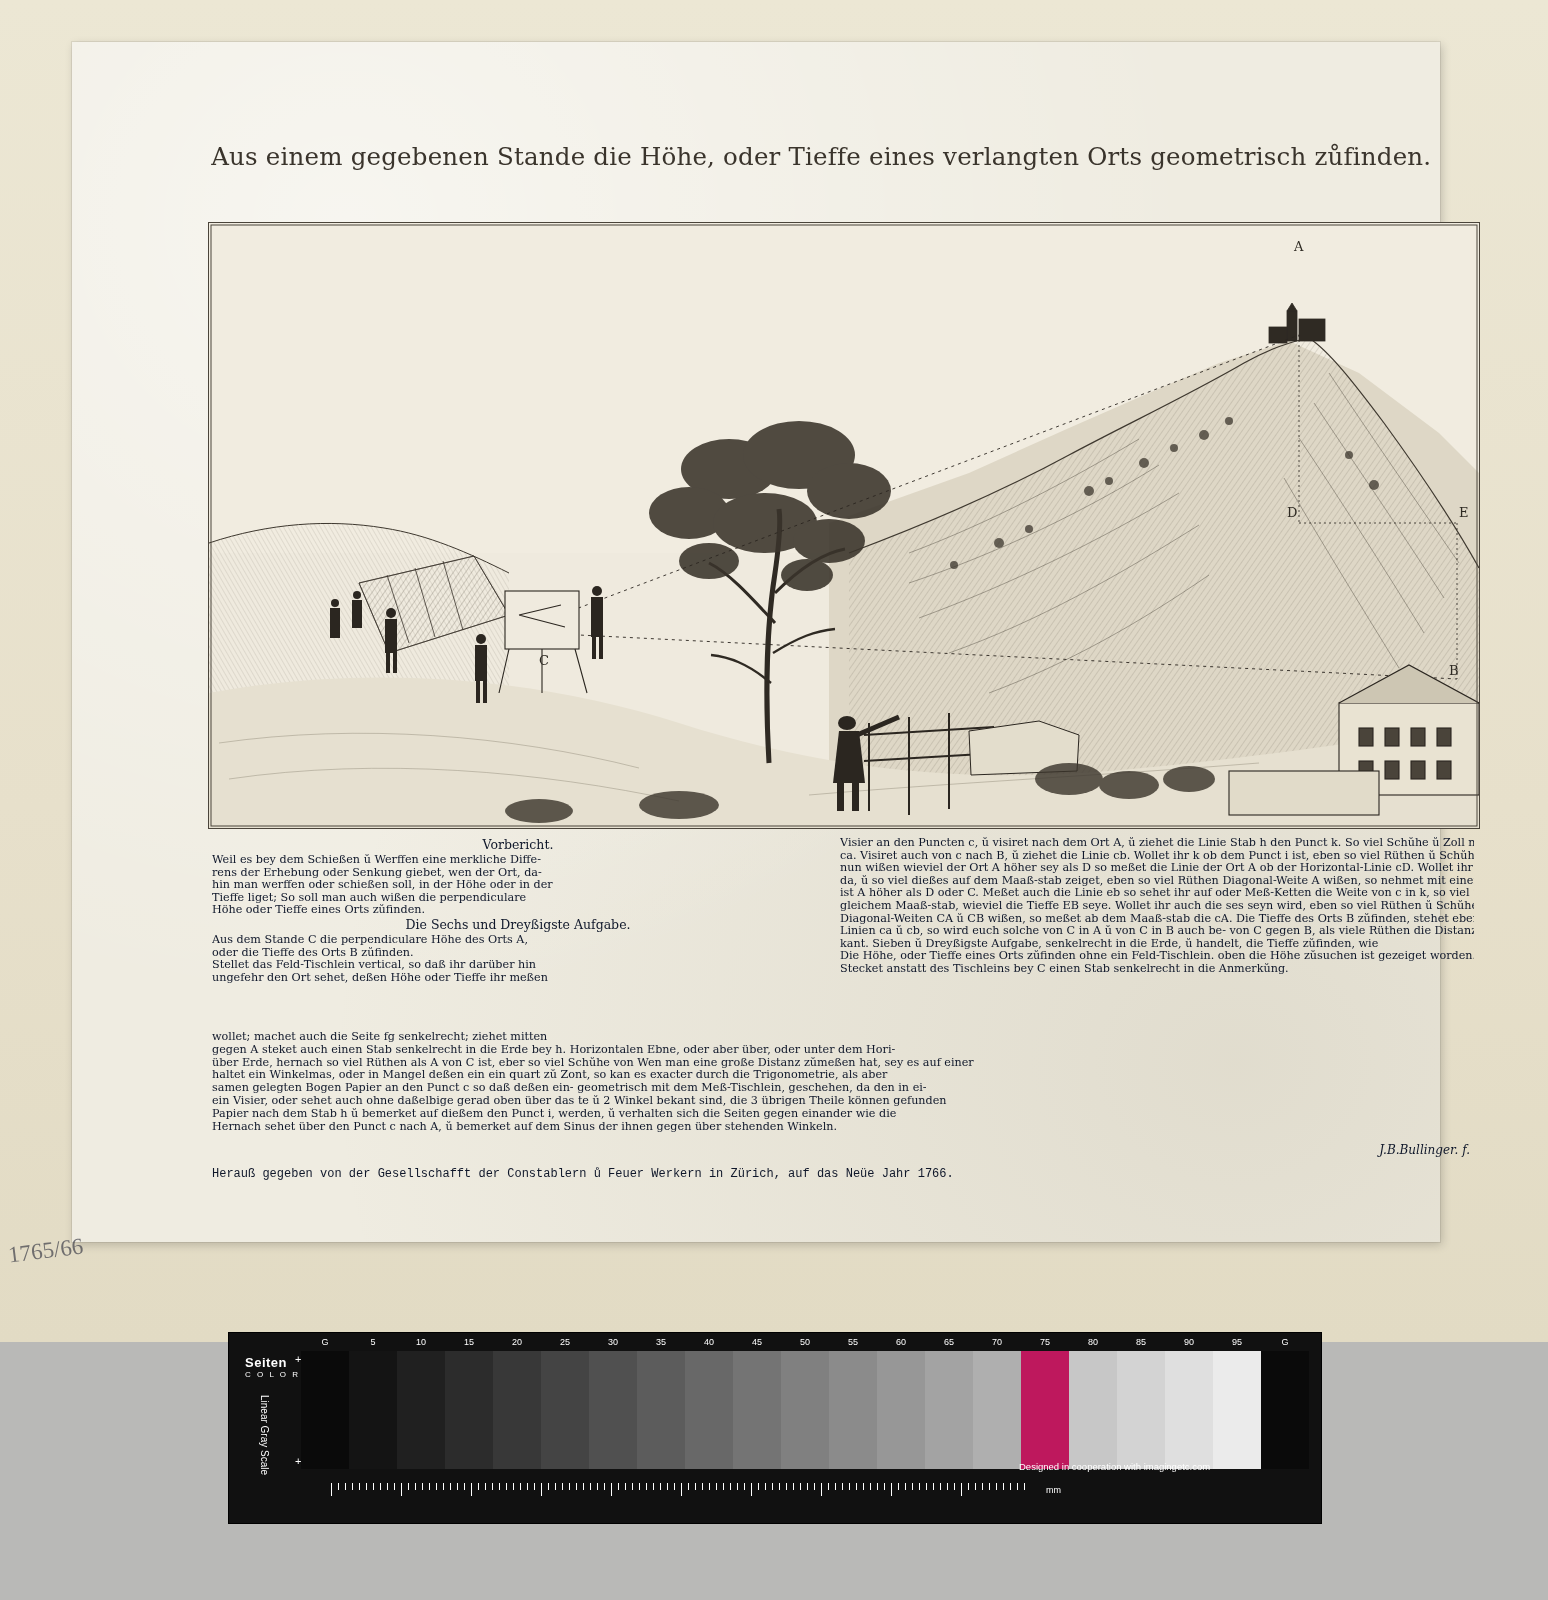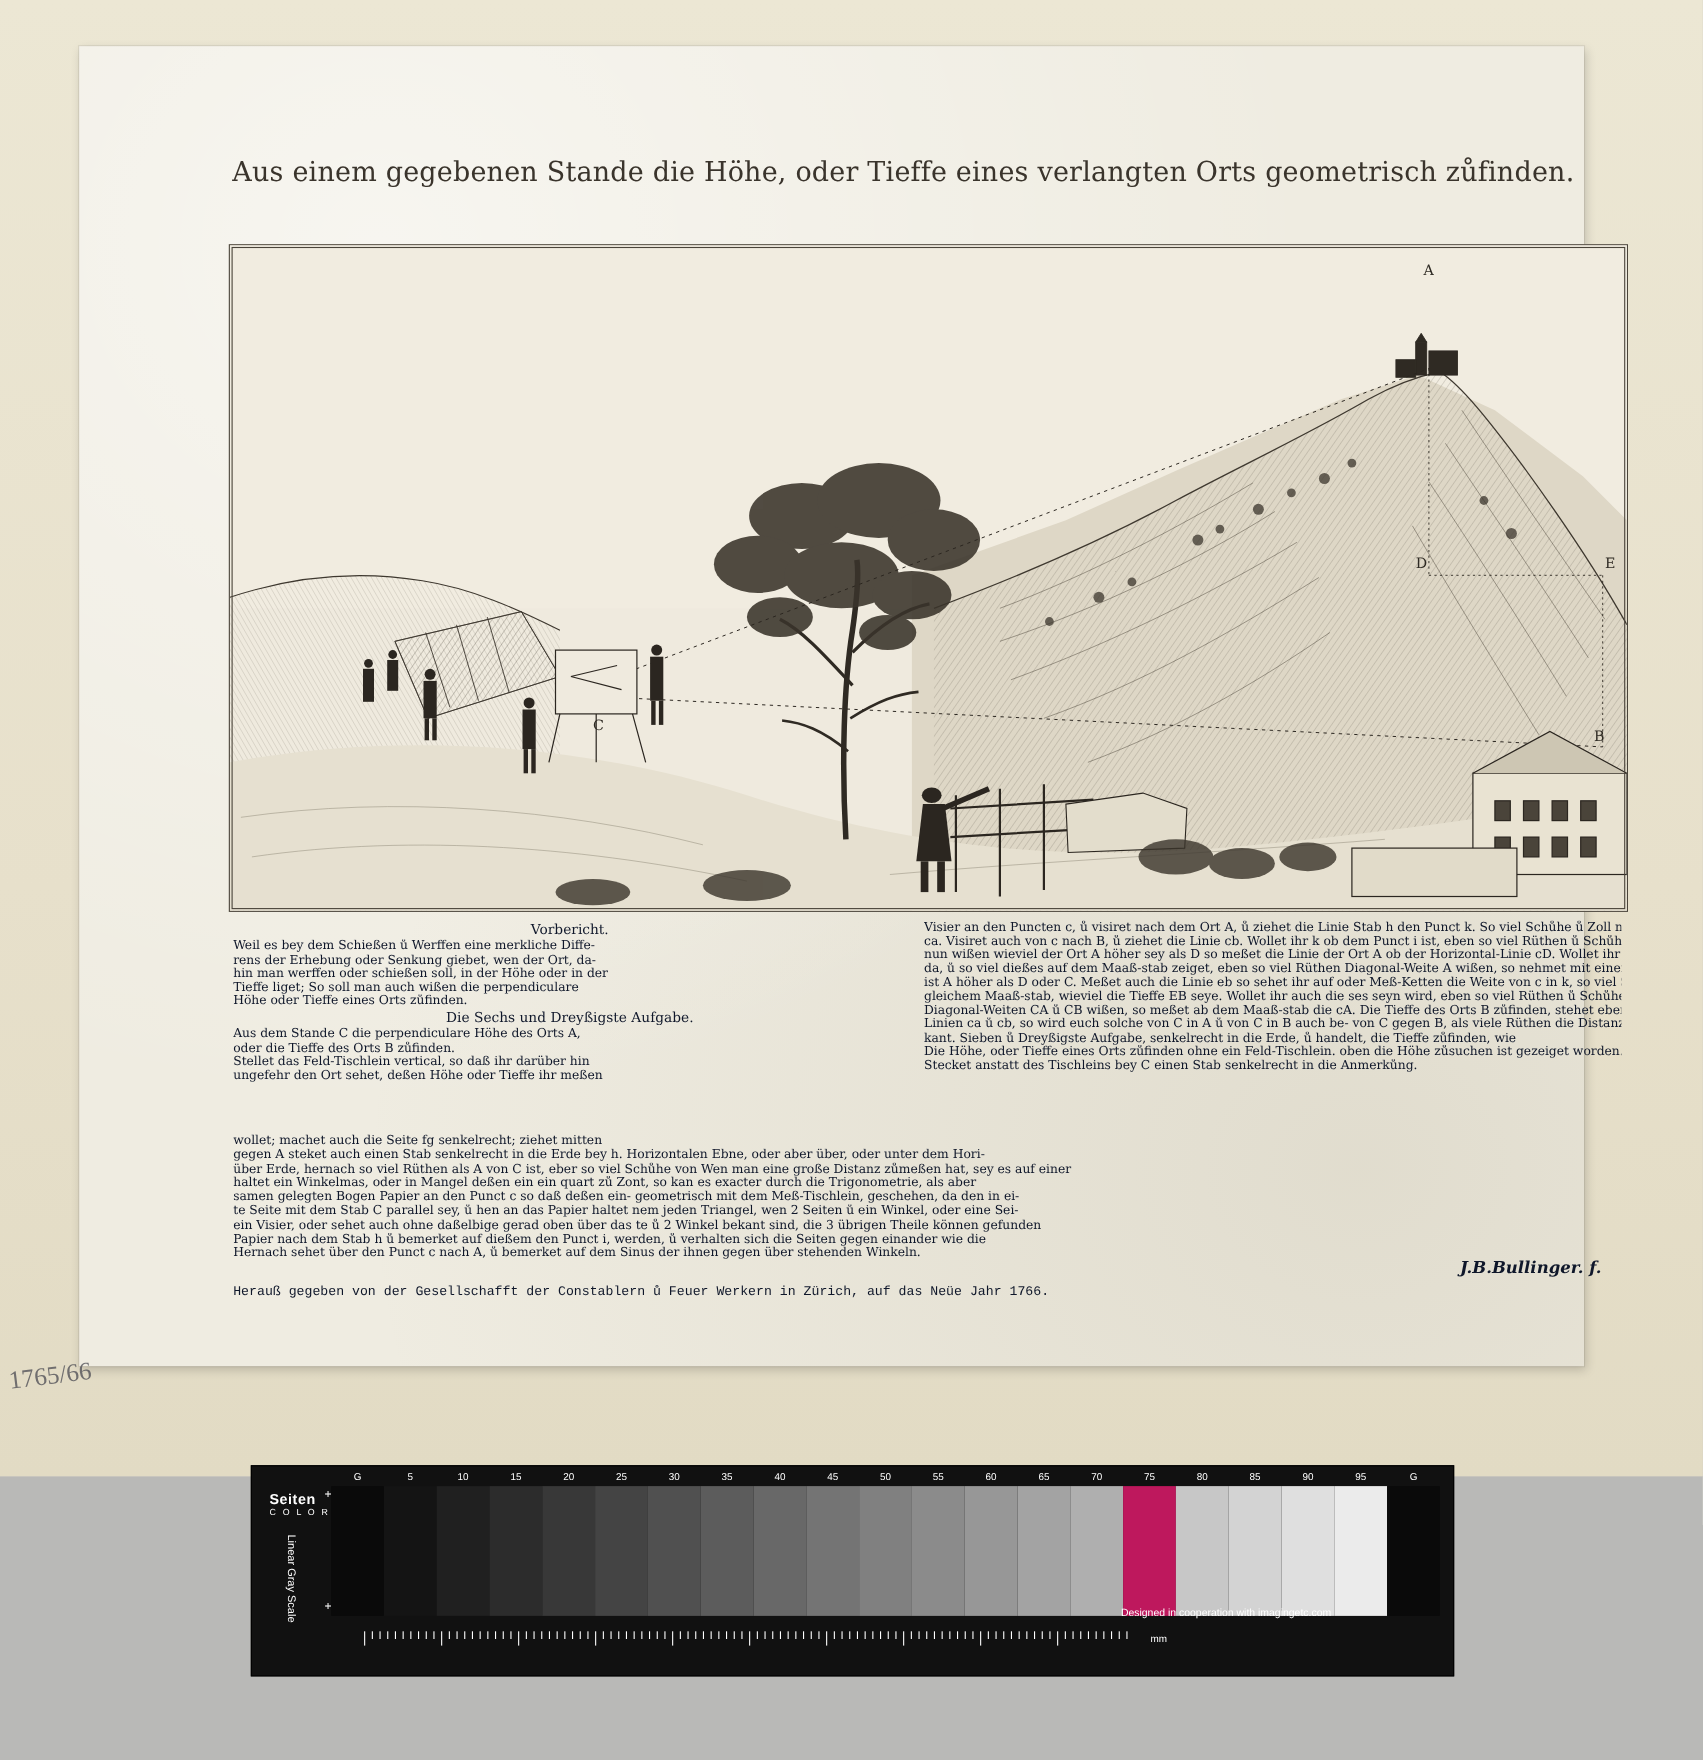--- a/index.html
+++ b/index.html
@@ -84,22 +84,22 @@
     white-space:nowrap;overflow:hidden;
     transform-origin:left center;
   }
   .full{position:absolute;left:0;top:194px;width:1262px;}
   .full p.ln{font-size:11.2px;line-height:12.8px;}
   .imprint{
     position:absolute;left:0;top:330px;width:1262px;text-align:left;
     font-family:Liberation Mono, monospace;font-size:12px;
   }
   .signature{
-    position:absolute;right:18px;top:306px;
-    font-family:"DejaVu Serif",serif;font-size:15px;font-style:italic;font-weight:bold;
+    position:absolute;right:4px;top:306px;
+    font-family:"DejaVu Serif",serif;font-size:12px;font-style:italic;
   }
   
   .accession{
     position:absolute;left:8px;top:1238px;
     font-family:"Liberation Serif",serif;font-size:23px;color:#4a4a52;
     transform:rotate(-7deg);opacity:.75;
   }
   
   .strip{
     position:absolute;left:228px;top:1332px;width:1092px;height:190px;
@@ -369,21 +369,20 @@
       <p class="ln">Die Höhe, oder Tieffe eines Orts zůfinden ohne ein Feld-Tischlein. oben die Höhe zůsuchen ist gezeiget worden.</p>
       <p class="ln">Stecket anstatt des Tischleins bey C einen Stab senkelrecht in die                    Anmerkůng.</p>
     </div>
 
     <div class="full">
       <p class="ln">wollet; machet auch die Seite fg senkelrecht; ziehet mitten</p>
       <p class="ln">gegen A steket auch einen Stab senkelrecht in die Erde bey h. Horizontalen Ebne, oder aber über, oder unter dem Hori-</p>
       <p class="ln">über Erde, hernach so viel Rüthen als A von C ist, eber so viel Schůhe von Wen man eine große Distanz zůmeßen hat, sey es auf einer</p>
       <p class="ln">haltet ein Winkelmas, oder in Mangel deßen ein ein quart zů Zont, so kan es exacter durch die Trigonometrie, als aber</p>
       <p class="ln">samen gelegten Bogen Papier an den Punct c so daß deßen ein- geometrisch mit dem Meß-Tischlein, geschehen, da den in ei-</p>
-      <p class="ln">te Seite mit dem Stab C parallel sey, ů hen an das Papier haltet nem jeden Triangel, wen 2 Seiten ů ein Winkel, oder eine Sei-</p>
       <p class="ln">ein Visier, oder sehet auch ohne daßelbige gerad oben über das te ů 2 Winkel bekant sind, die 3 übrigen Theile können gefunden</p>
       <p class="ln">Papier nach dem Stab h ů bemerket auf dießem den Punct i, werden, ů verhalten sich die Seiten gegen einander wie die</p>
       <p class="ln">Hernach sehet über den Punct c nach A, ů bemerket auf dem  Sinus der ihnen gegen über stehenden Winkeln.</p>
     </div>
 
     <div class="imprint">Herauß gegeben von der Gesellschafft der Constablern ů Feuer Werkern in Zürich, auf das Neüe Jahr 1766.</div>
     <div class="signature">J.B.Bullinger. f.</div>
   </div>
 </div>
 

